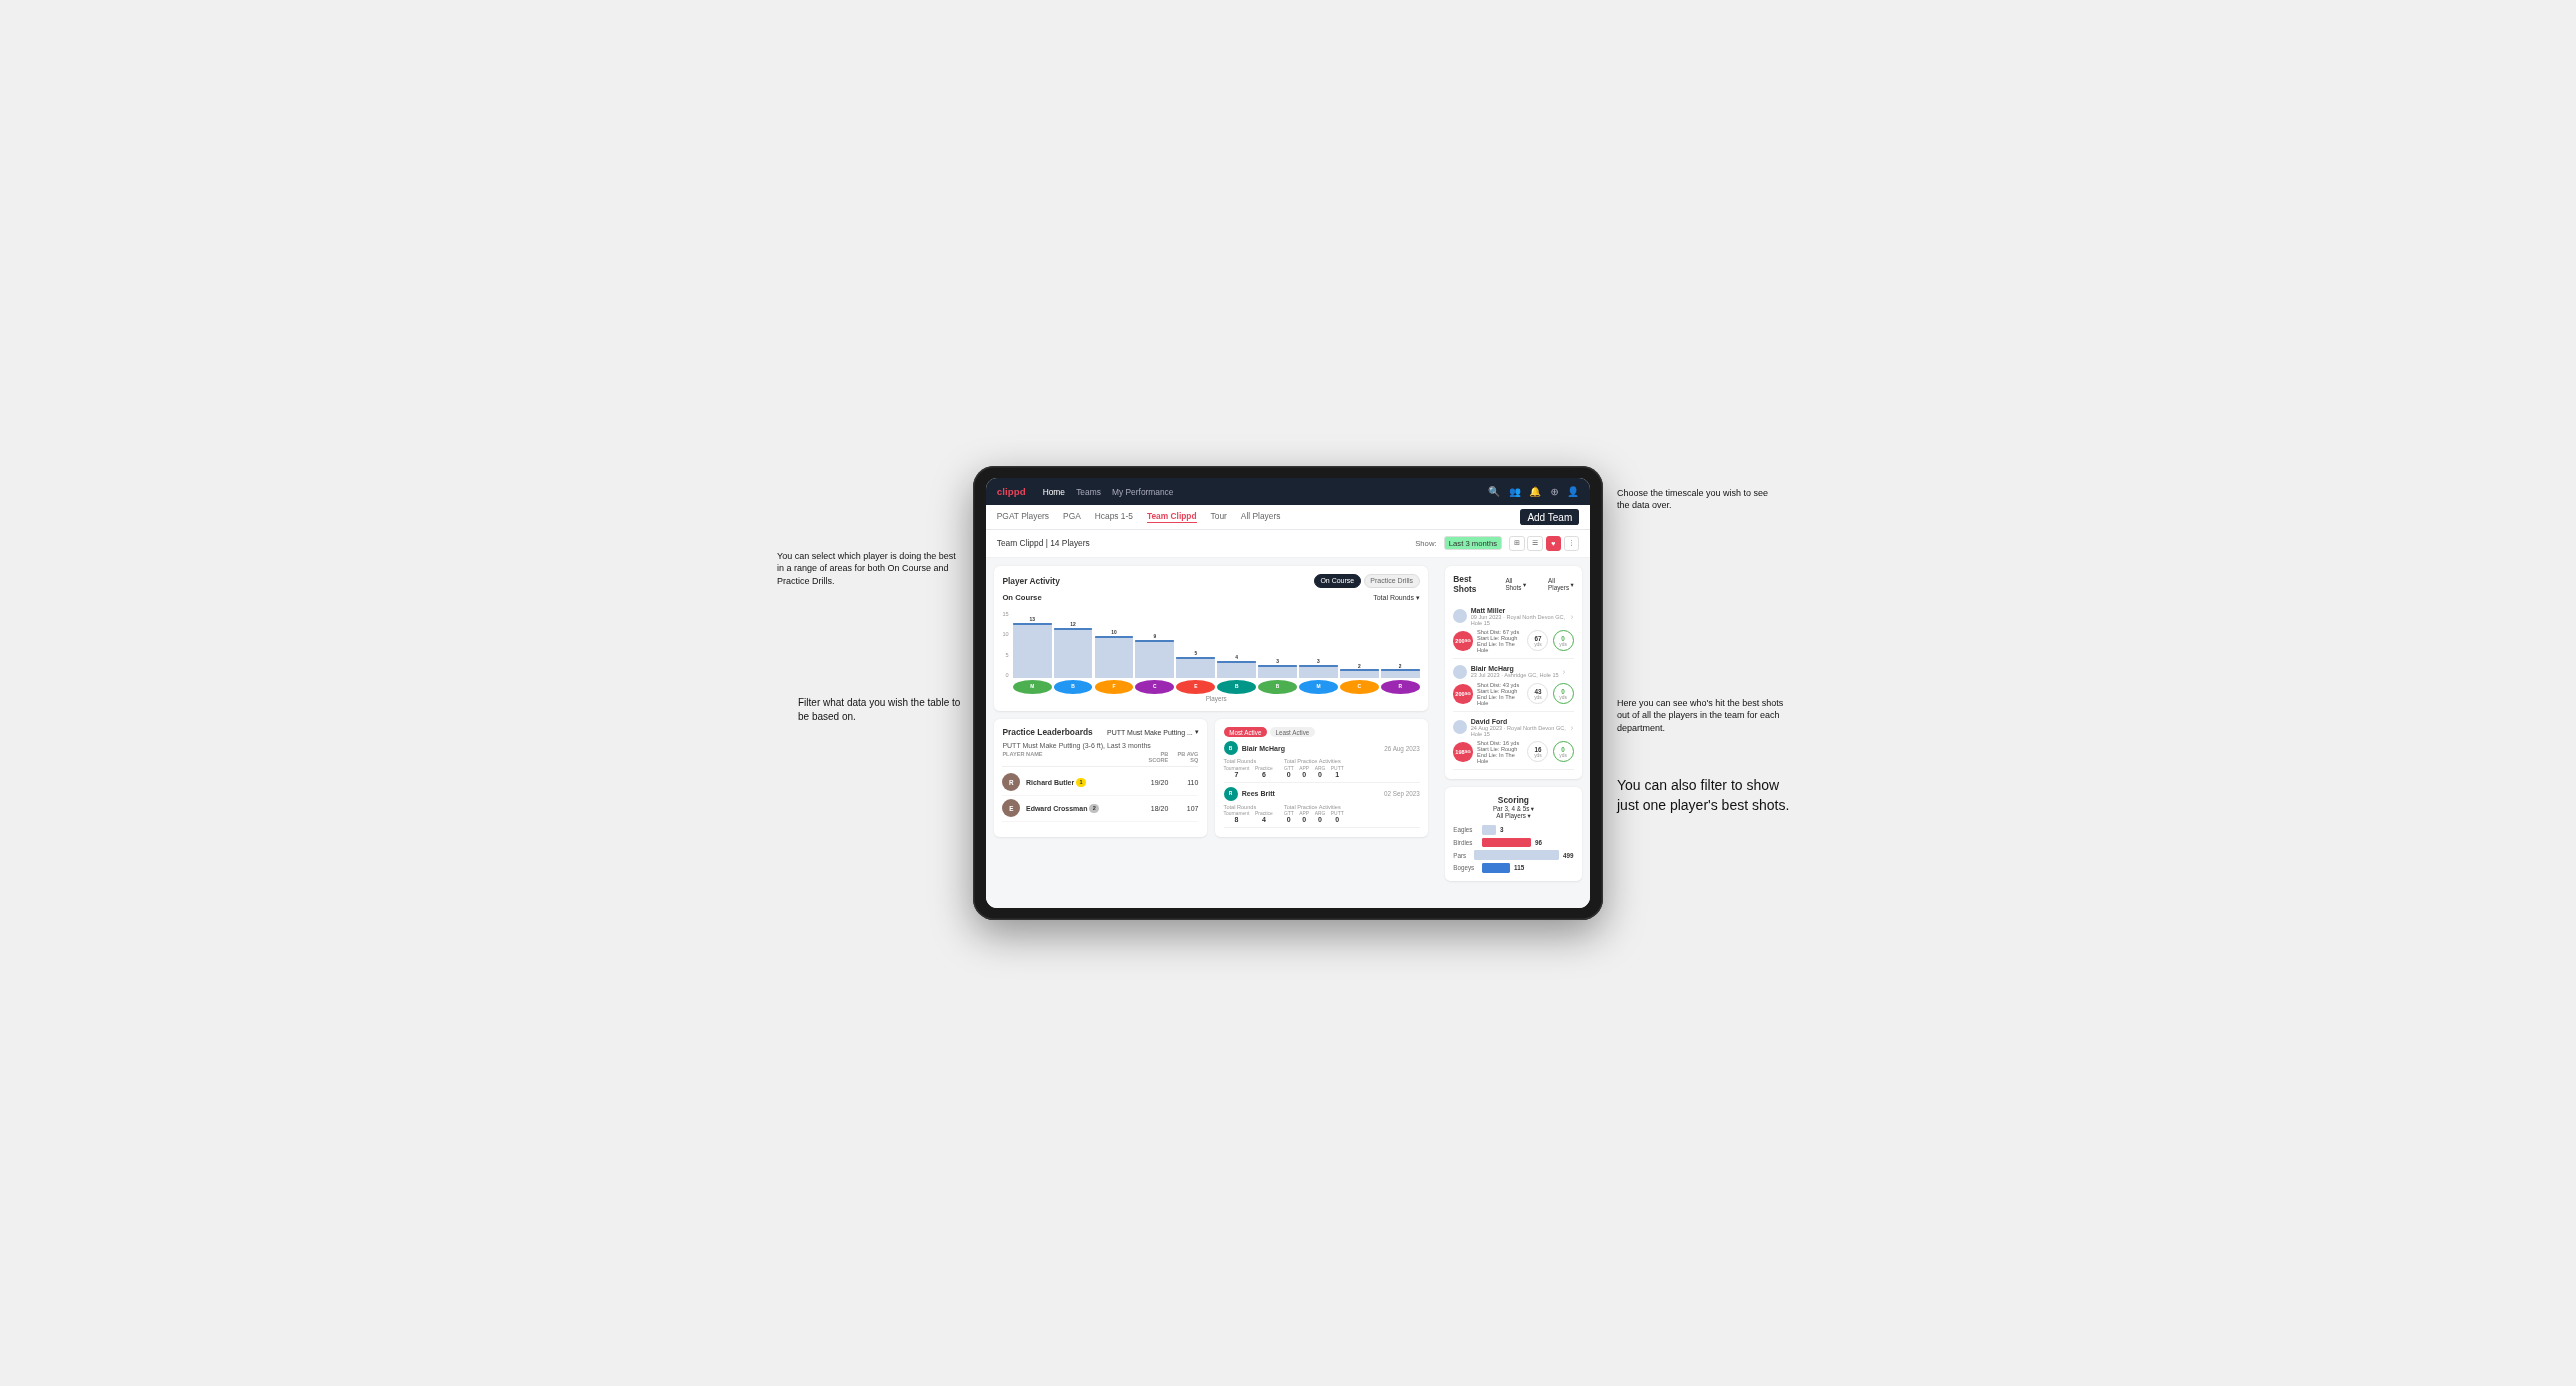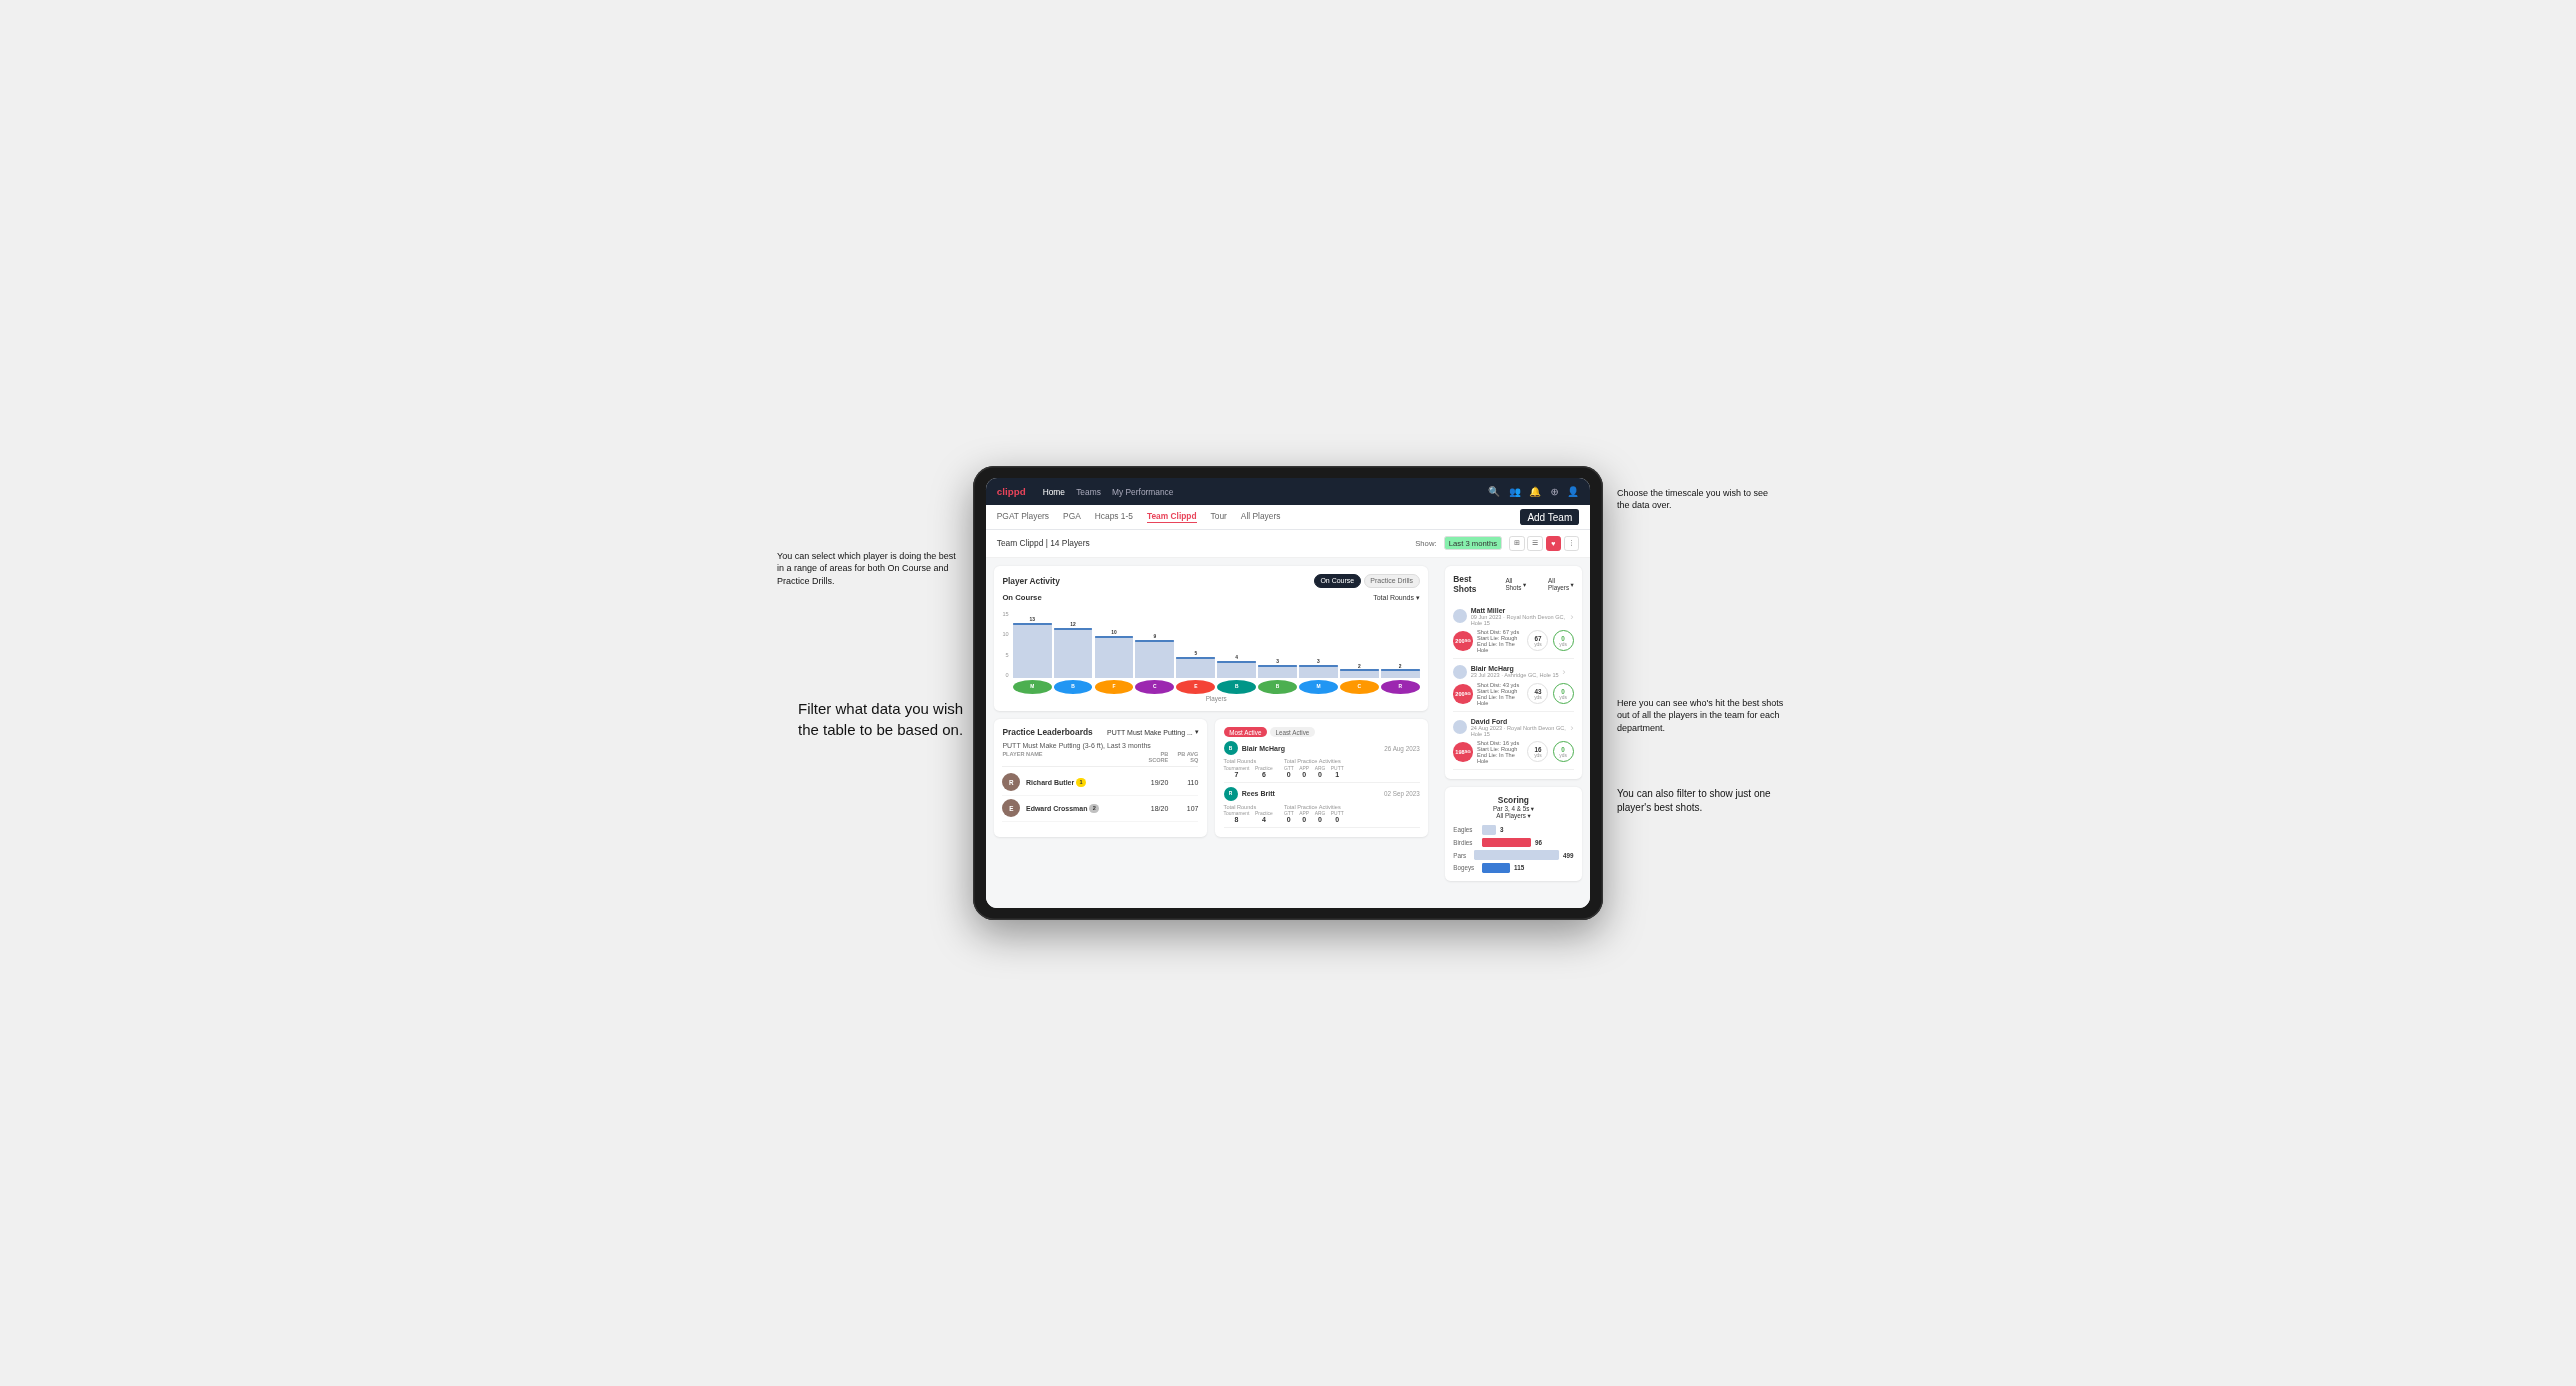--- a/index.html
+++ b/index.html
@@ -634,41 +634,41 @@
       position: absolute;
       top: 84px;
       left: -196px;
       font-size: 9px;
       max-width: 182px;
       line-height: 1.4;
     }
 
     .ann-bottom-left {
       position: absolute;
-      bottom: 180px;
+      bottom: 196px;
       left: -175px;
-      font-size: 15px;
+      font-size: 10px;
       max-width: 168px;
       line-height: 1.4;
     }
 
     .ann-right-mid {
       position: absolute;
       top: 231px;
       right: -182px;
       font-size: 9px;
       max-width: 168px;
       line-height: 1.4;
     }
 
     .ann-right-bot {
       position: absolute;
       bottom: 105px;
       right: -189px;
-      font-size: 10px;
+      font-size: 14px;
       max-width: 175px;
       line-height: 1.4;
     }
   </style>
 </head>
 <body>
 
 <div class="page-wrapper" style="position:relative;">
 
   <div class="ann-top-right annotation">Choose the timescale you wish to see the data over.</div>

